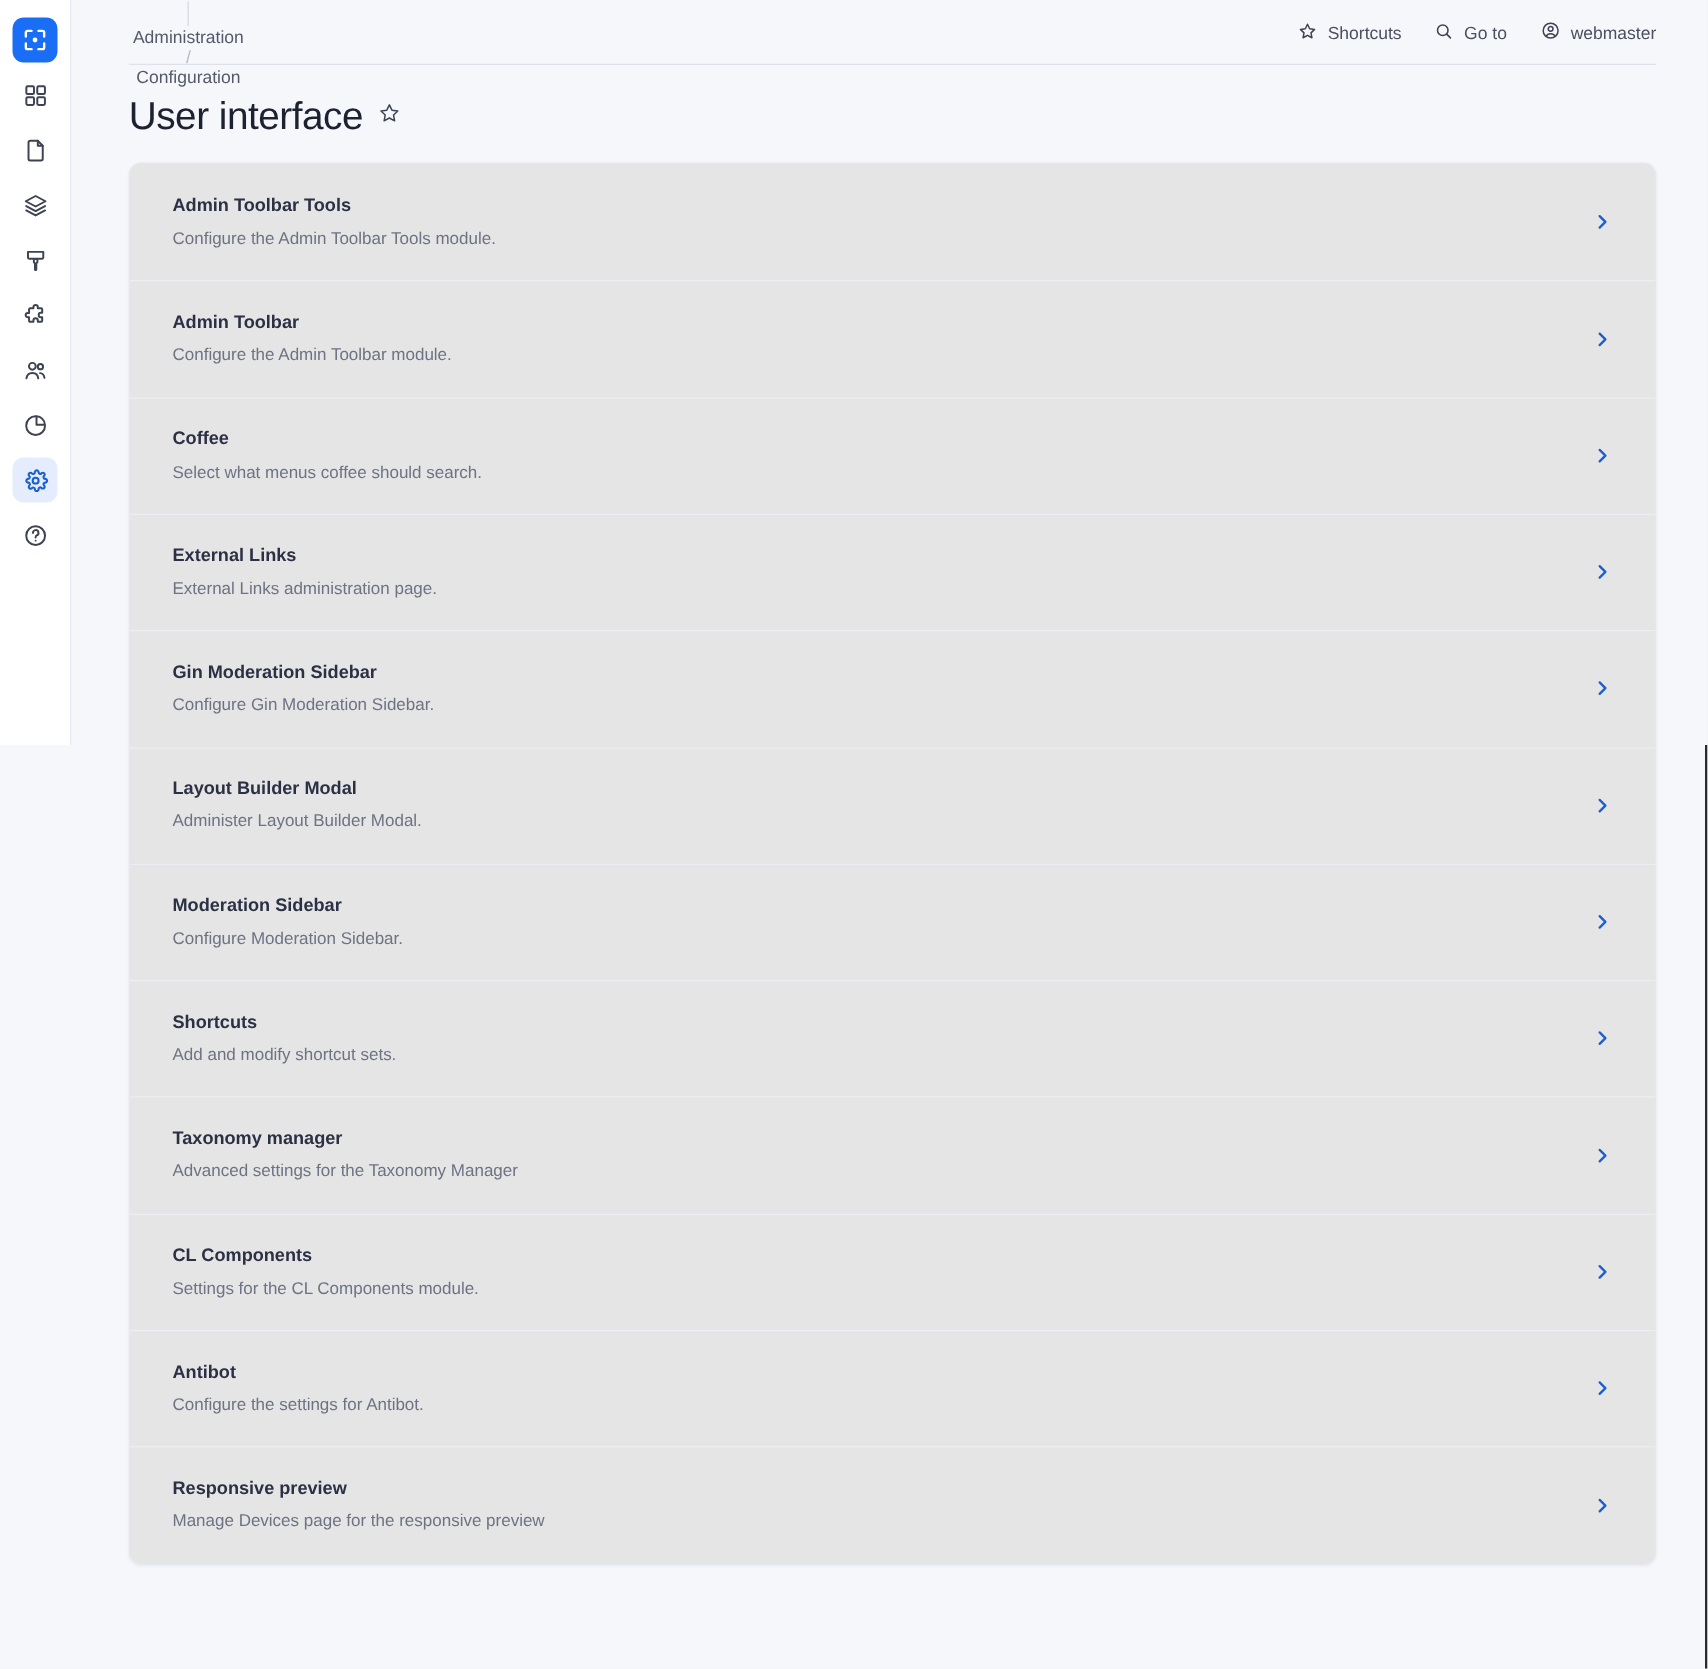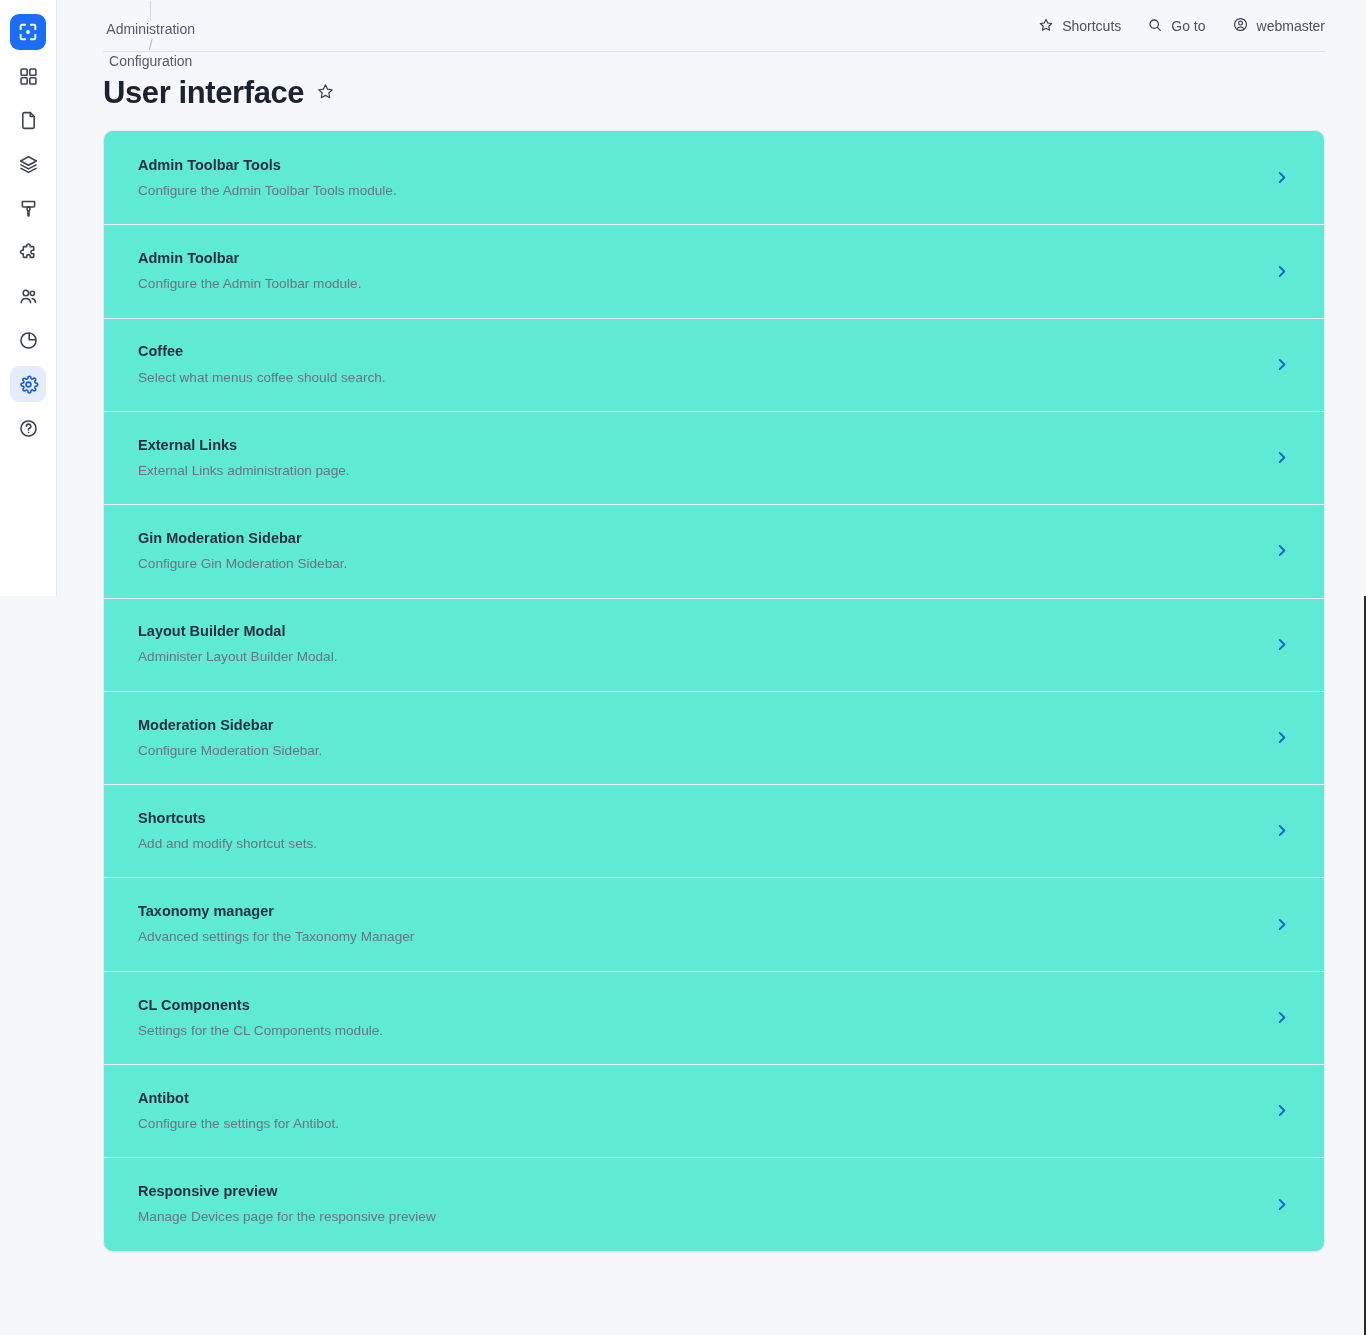--- a/index.html
+++ b/index.html
@@ -99,31 +99,31 @@
     cursor: pointer;
   }
 
   
   .page-head {
     display: flex; align-items: center; gap: 12px;
     padding: 24px 0 20px 46px;
   }
   .page-title {
     font-size: 31px;
-    font-weight: 700;
+    font-weight: 400;
     color: #1d2230;
     letter-spacing: -0.4px;
     line-height: 1.1;
   }
   .star-btn { display: flex; cursor: pointer; color: #4b505e; }
 
   
   .card {
     margin: 0 41px 0 46px;
-    background: #5eead4;
+    background: #e5e5e5;
     border: 1px solid #e6e8ef;
     border-radius: 10px;
     overflow: hidden;
     box-shadow: 0 1px 2px rgba(20,28,60,0.04);
   }
   .row {
     position: relative;
     display: flex;
     align-items: center;
     height: 93.3px;

